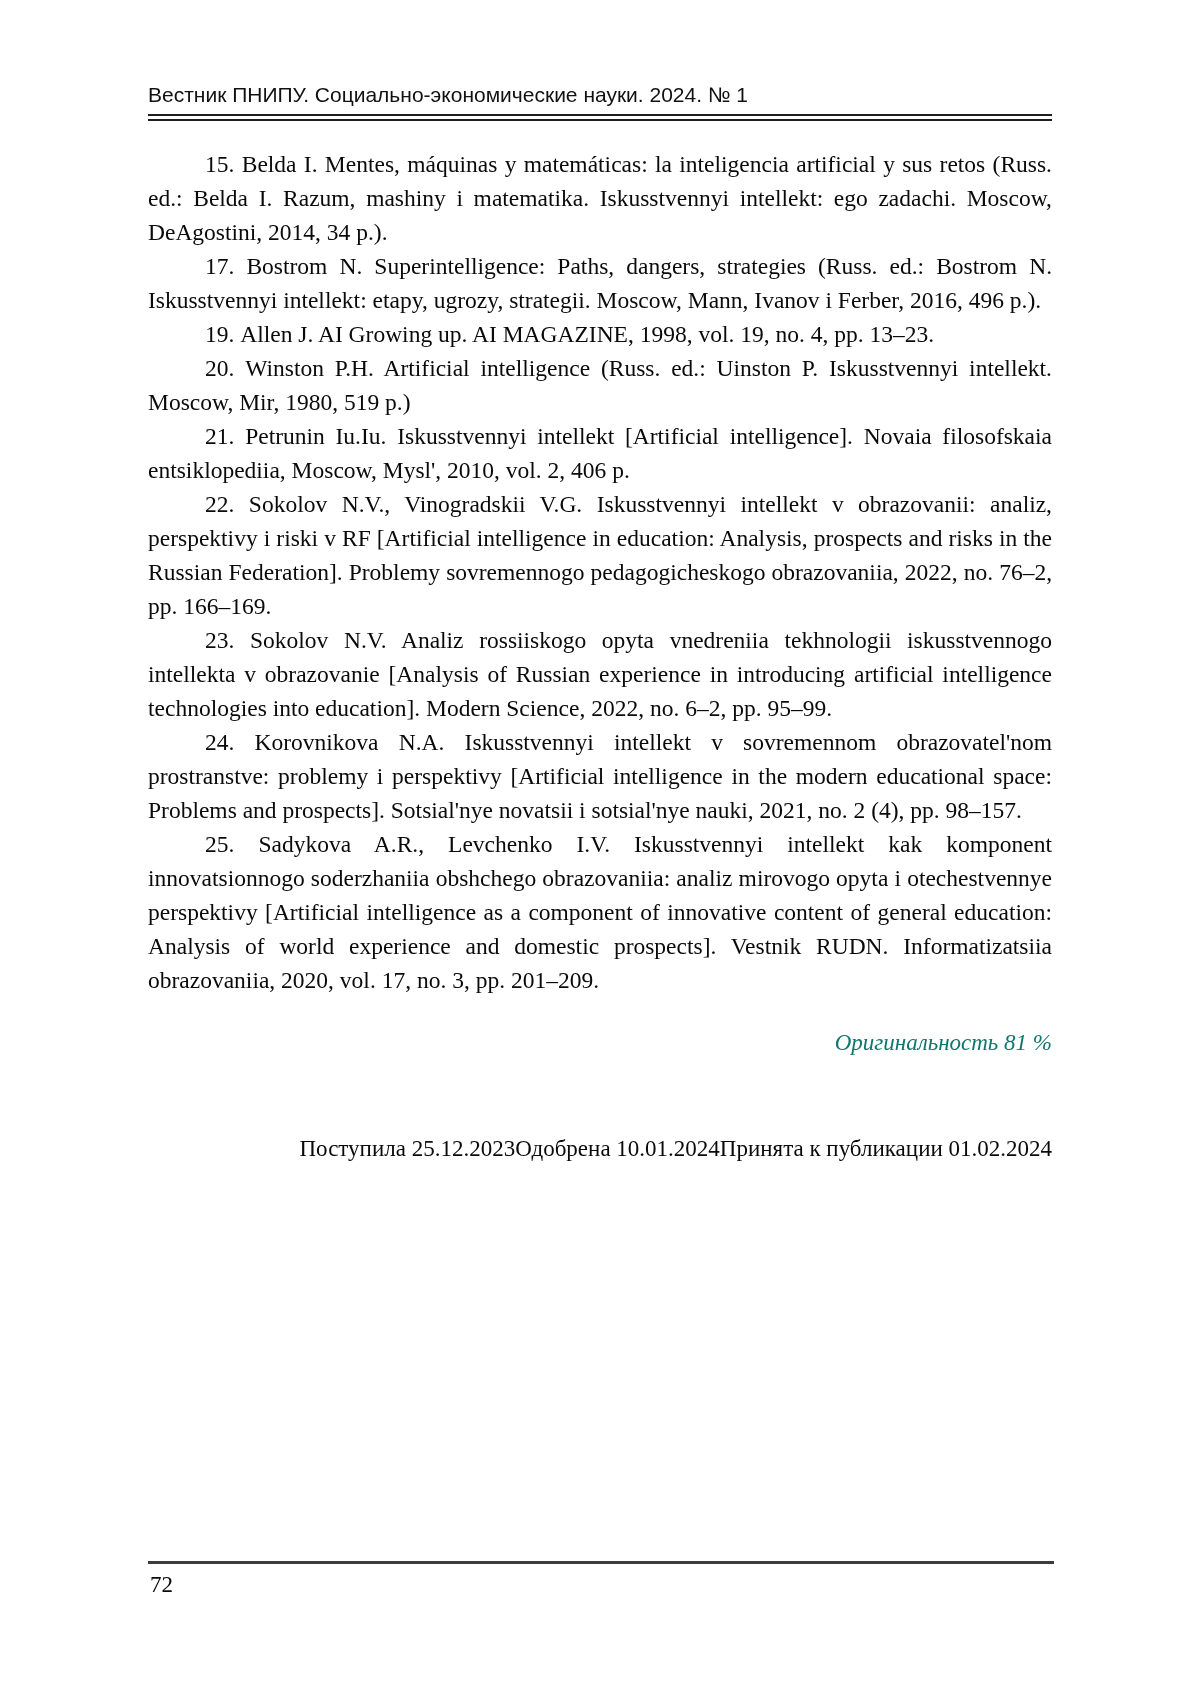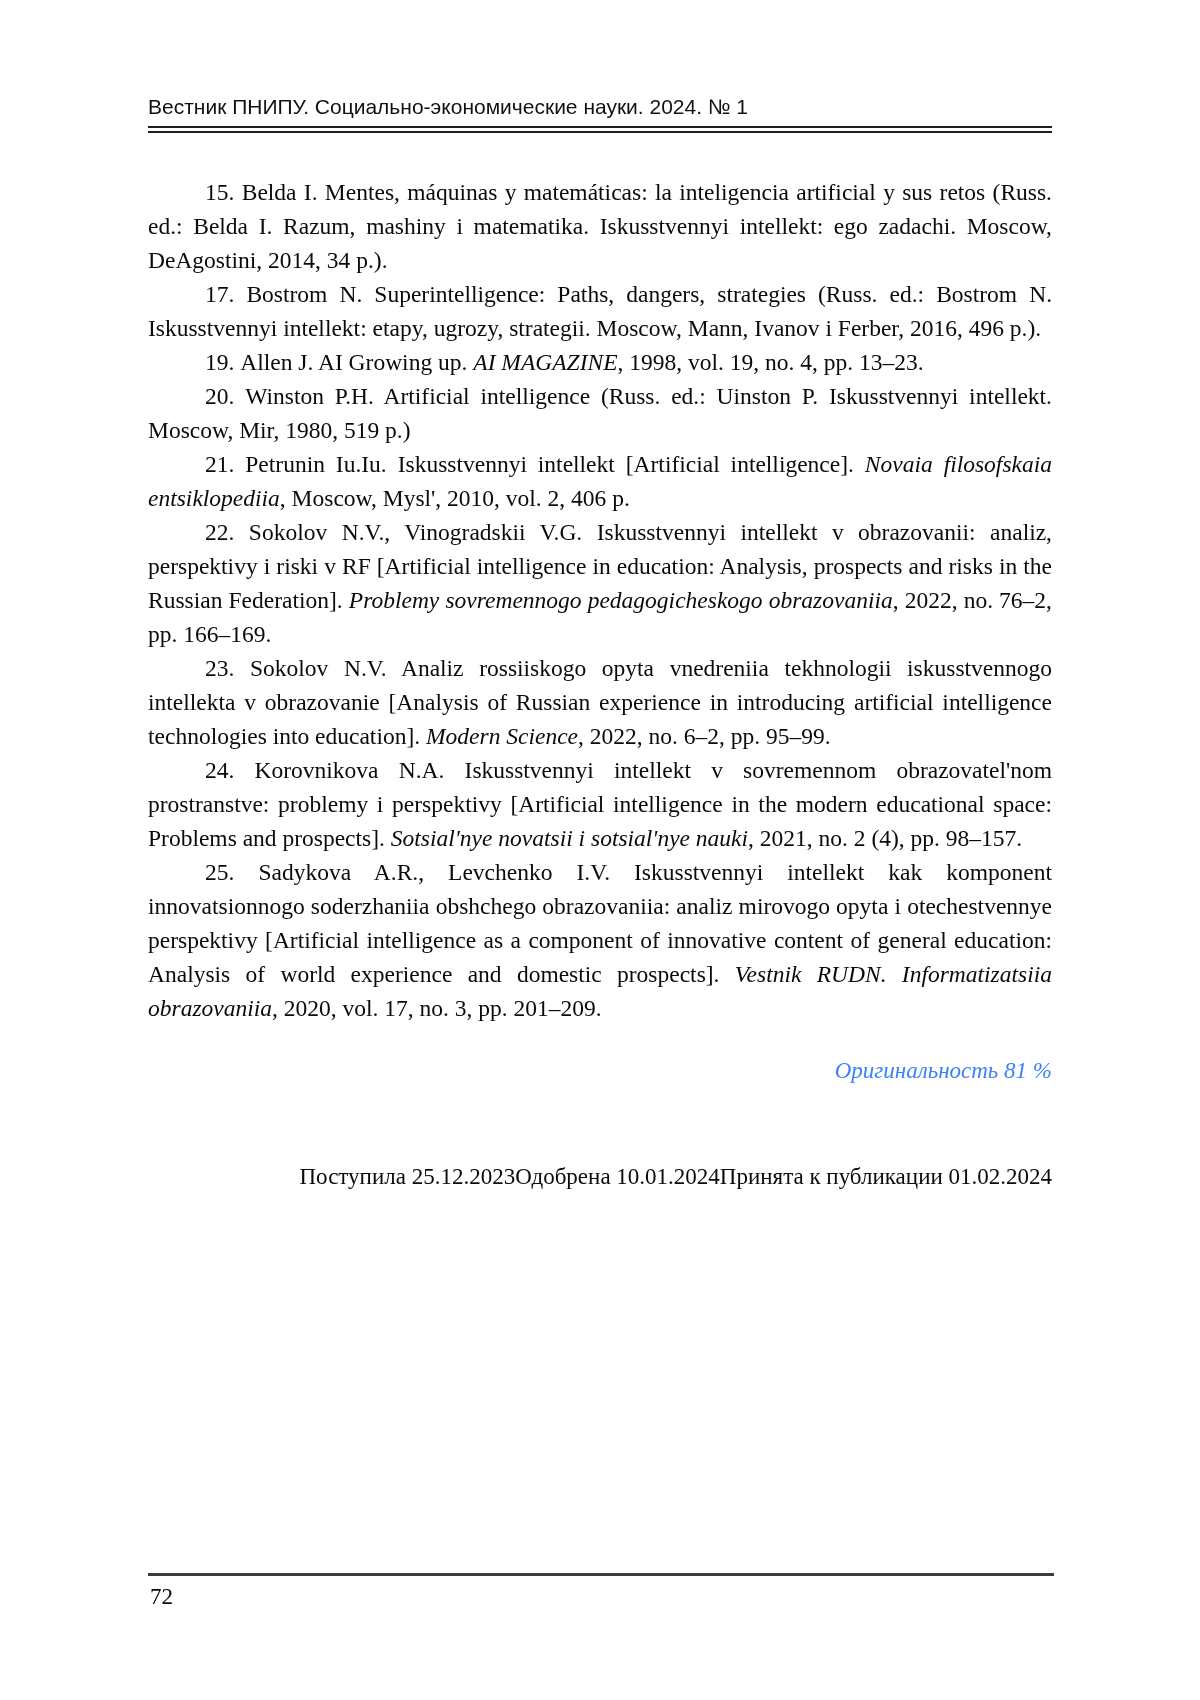--- a/index.html
+++ b/index.html
@@ -10,62 +10,61 @@
   }
   body {
     width: 1200px;
     height: 1700px;
     position: relative;
     font-family: "Liberation Serif", serif;
   }
   .page {
     position: absolute;
     left: 148px;
-    top: 12px;
+    top: 0;
     width: 904px;
     height: 1248px;
   }
   
   .running-head {
     padding-top: 82px;
     font-family: "Liberation Sans", sans-serif;
     font-size: 21px;
     line-height: 26px;
     color: #111111;
     white-space: nowrap;
   }
   .double-rule {
     margin-top: 6px;
     height: 3px;
     border-top: 2px solid #1e1e1e;
     border-bottom: 2px solid #1e1e1e;
   }
   
   .references {
-    margin-top: 42px;
+    margin-top: 26px;
   }
   p.ref {
     margin: 0;
     font-size: 23.5px;
     line-height: 34px;
     text-align: justify;
     text-indent: 57px;
     color: #0a0a0a;
   }
   p.ref .it {
-    font-style: italic;
   }
   
   .originality {
     margin-top: 30px;
     text-align: right;
     font-style: italic;
     font-size: 23px;
     line-height: 32px;
-    color: #3b82f6;
+    color: #0f766e;
   }
   
   .dates-row {
     margin-top: 74px;
     padding-left: 81px;
     display: flex;
     justify-content: flex-end;
     font-size: 23px;
     line-height: 31px;
     color: #0a0a0a;

